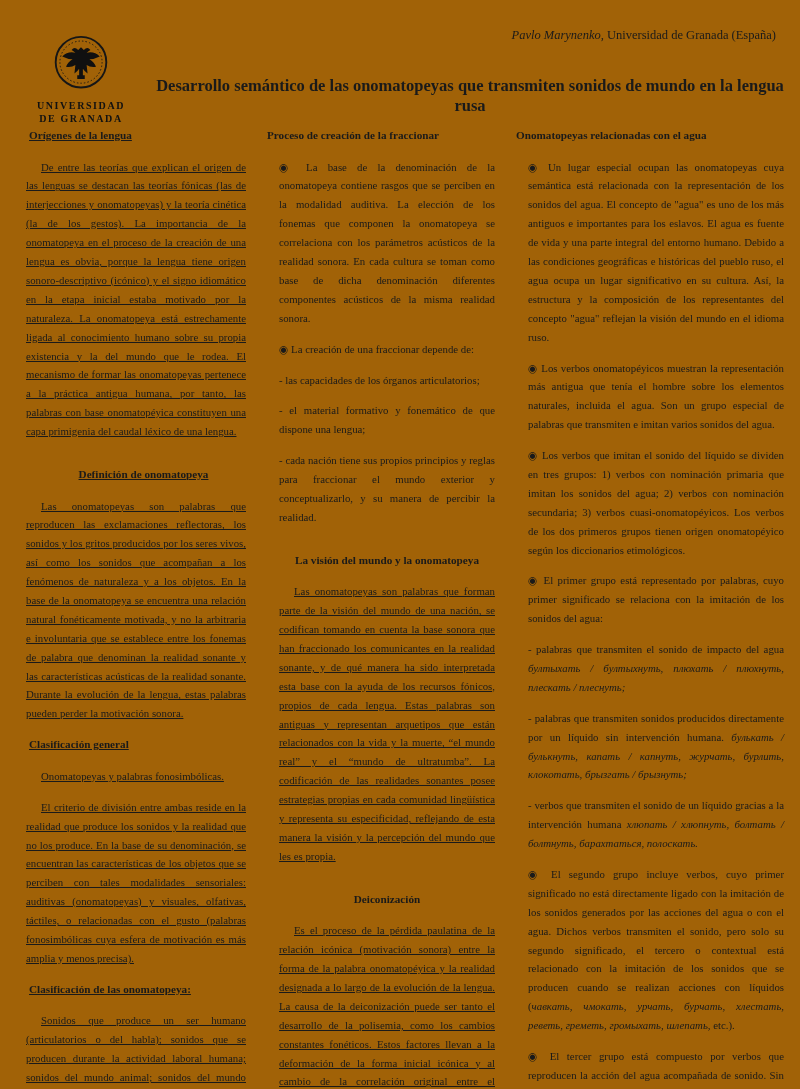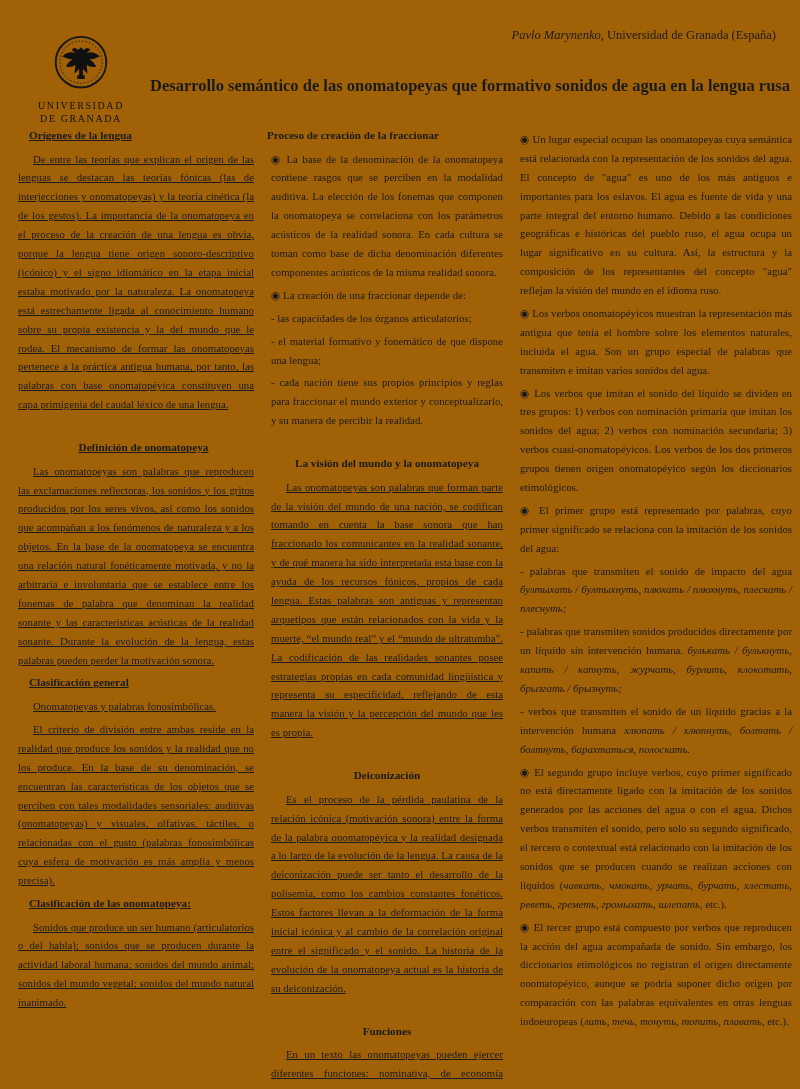--- a/index.html
+++ b/index.html
@@ -17,41 +17,41 @@
     text-align:right;
     white-space:nowrap;
   }
   .byline .author-name{font-style:italic;}
   .logo{
     position:absolute;top:34px;left:26px;width:110px;
     text-align:center;color:#111;
   }
   .logo svg{display:block;margin:0 auto 6px auto;}
   .logo-line{
-    font-size:10px;font-weight:400;letter-spacing:1.6px;line-height:1.25;
+    font-size:10px;font-weight:700;letter-spacing:1.6px;line-height:1.25;
   }
   .title{
     position:absolute;top:76px;left:150px;right:10px;
     margin:0;text-align:center;
     font-size:16.5px;font-weight:bold;line-height:1.2;
   }
   .columns{
     position:absolute;top:126px;left:14px;right:6px;
     display:flex;gap:9px;
     font-size:10.8px;line-height:1.75;
   }
   .col{text-align:justify;}
   .col1{flex:0 0 244px;width:244px;}
   .col2{flex:0 0 240px;width:240px;}
   .col3{flex:0 0 280px;width:280px;}
   .heading{
     font-size:11.2px;font-weight:bold;margin:0;
     text-align:left;
   }
-  .para{margin:4px;}
+  .para{margin:12px;}
   .indent{text-indent:15px;text-decoration:underline;}
   .space{margin-top:24px;text-align:center;}
   .ru{font-style:italic;}
 </style>
 </head>
 <body>
 
 <div class="page">
 
   <div class="byline">
@@ -64,21 +64,21 @@
         <circle cx="32" cy="30" r="27" fill="none" stroke="#161616" stroke-width="2"></circle>
         <circle cx="32" cy="30" r="22.5" fill="none" stroke="#161616" stroke-width="1" stroke-dasharray="1.6 2.2"></circle>
         <path fill="#101010" d="M32 14 L29 17 Q25 13 22 17 Q24 18 26 20 Q18 18 12 24 Q18 27 23 27 Q18 30 16 35 Q22 36 26 33 L25 42 Q28 40 30 37 L30 46 Q32 48 34 46 L34 37 Q36 40 39 42 L38 33 Q42 36 48 35 Q46 30 41 27 Q46 27 52 24 Q46 18 38 20 Q40 18 42 17 Q39 13 35 17 Z"></path>
         <rect x="28" y="44" width="8" height="4" fill="#101010"></rect>
       </svg>
     </span>
     <div class="logo-line">UNIVERSIDAD</div>
     <div class="logo-line">DE GRANADA</div>
   </div>
 
-  <h1 class="title">Desarrollo semántico de las onomatopeyas que formativo sonidos de agua en la lengua rusa</h1>
+  <h1 class="title">Desarrollo semántico de las onomatopeyas que transmiten sonidos de mundo en la lengua rusa</h1>
 
   <div class="columns">
       <div class="col col1">
         <h3 class="heading indent">Orígenes de la lengua</h3>
         <p class="para indent"><span>De entre las teorías que explican el origen de las lenguas se destacan las teorías fónicas (las de interjecciones y onomatopeyas) y la teoría cinética (la de los gestos). La importancia de la onomatopeya en el proceso de la creación de una lengua es obvia, porque la lengua tiene origen sonoro-descriptivo (icónico) y el signo idiomático en la etapa inicial estaba motivado por la naturaleza. La onomatopeya está estrechamente ligada al conocimiento humano sobre su propia existencia y la del mundo que le rodea. El mecanismo de formar las onomatopeyas pertenece a la práctica antigua humana, por tanto, las palabras con base onomatopéyica constituyen una capa primigenia del caudal léxico de una lengua.</span></p>
         <h3 class="heading indent space">Definición de onomatopeya</h3>
         <p class="para indent"><span>Las onomatopeyas son palabras que reproducen las exclamaciones reflectoras, los sonidos y los gritos producidos por los seres vivos, así como los sonidos que acompañan a los fenómenos de naturaleza y a los objetos. En la base de la onomatopeya se encuentra una relación natural fonéticamente motivada, y no la arbitraria e involuntaria que se establece entre los fonemas de palabra que denominan la realidad sonante y las características acústicas de la realidad sonante. Durante la evolución de la lengua, estas palabras pueden perder la motivación sonora.</span></p>
         <h3 class="heading indent">Clasificación general</h3>
         <p class="para indent"><span>Onomatopeyas y palabras fonosimbólicas.</span></p>
         <p class="para indent"><span>El criterio de división entre ambas reside en la realidad que produce los sonidos y la realidad que no los produce. En la base de su denominación, se encuentran las características de los objetos que se perciben con tales modalidades sensoriales: auditivas (onomatopeyas) y visuales, olfativas, táctiles, o relacionadas con el gusto (palabras fonosimbólicas cuya esfera de motivación es más amplia y menos precisa).</span></p>
@@ -93,20 +93,21 @@
         <p class="para"><span>- el material formativo y fonemático de que dispone una lengua;</span></p>
         <p class="para"><span>- cada nación tiene sus propios principios y reglas para fraccionar el mundo exterior y conceptualizarlo, y su manera de percibir la realidad.</span></p>
         <h3 class="heading space">La visión del mundo y la onomatopeya</h3>
         <p class="para indent"><span>Las onomatopeyas son palabras que forman parte de la visión del mundo de una nación, se codifican tomando en cuenta la base sonora que han fraccionado los comunicantes en la realidad sonante, y de qué manera ha sido interpretada esta base con la ayuda de los recursos fónicos, propios de cada lengua. Estas palabras son antiguas y representan arquetipos que están relacionados con la vida y la muerte, “el mundo real” y el “mundo de ultratumba”. La codificación de las realidades sonantes posee estrategias propias en cada comunidad lingüística y representa su especificidad, reflejando de esta manera la visión y la percepción del mundo que les es propia.</span></p>
         <h3 class="heading space">Deiconización</h3>
         <p class="para indent"><span>Es el proceso de la pérdida paulatina de la relación icónica (motivación sonora) entre la forma de la palabra onomatopéyica y la realidad designada a lo largo de la evolución de la lengua. La causa de la deiconización puede ser tanto el desarrollo de la polisemia, como los cambios constantes fonéticos. Estos factores llevan a la deformación de la forma inicial icónica y al cambio de la correlación original entre el significado y el sonido. La historia de la evolución de la onomatopeya actual es la historia de su deiconización.</span></p>
         <h3 class="heading space">Funciones</h3>
         <p class="para indent"><span>En un texto las onomatopeyas pueden ejercer diferentes funciones: nominativa, de economía lingüística, expresiva, emotiva, comunicativa, textual, socio-psicológica</span></p>
       </div>
       <div class="col col3">
+        <h3 class="heading">Onomatopeyas relacionadas con el agua</h3>
         <p class="para"><span>◉ Un lugar especial ocupan las onomatopeyas cuya semántica está relacionada con la representación de los sonidos del agua. El concepto de "agua" es uno de los más antiguos e importantes para los eslavos. El agua es fuente de vida y una parte integral del entorno humano. Debido a las condiciones geográficas e históricas del pueblo ruso, el agua ocupa un lugar significativo en su cultura. Así, la estructura y la composición de los representantes del concepto "agua" reflejan la visión del mundo en el idioma ruso.</span></p>
         <p class="para"><span>◉ Los verbos onomatopéyicos muestran la representación más antigua que tenía el hombre sobre los elementos naturales, incluida el agua. Son un grupo especial de palabras que transmiten e imitan varios sonidos del agua.</span></p>
         <p class="para"><span>◉ Los verbos que imitan el sonido del líquido se dividen en tres grupos: 1) verbos con nominación primaria que imitan los sonidos del agua; 2) verbos con nominación secundaria; 3) verbos cuasi-onomatopéyicos. Los verbos de los dos primeros grupos tienen origen onomatopéyico según los diccionarios etimológicos.</span></p>
         <p class="para"><span>◉ El primer grupo está representado por palabras, cuyo primer significado se relaciona con la imitación de los sonidos del agua:</span></p>
         <p class="para"><span>- palabras que transmiten el sonido de impacto del agua </span><span class="ru">бултыхать / бултыхнуть, плюхать / плюхнуть, плескать / плеснуть;</span></p>
         <p class="para"><span>- palabras que transmiten sonidos producidos directamente por un líquido sin intervención humana. </span><span class="ru">булькать / булькнуть, капать / капнуть, журчать, бурлить, клокотать, брызгать / брызнуть;</span></p>
         <p class="para"><span>- verbos que transmiten el sonido de un líquido gracias a la intervención humana </span><span class="ru">хлюпать / хлюпнуть, болтать / болтнуть, барахтаться, полоскать.</span></p>
         <p class="para"><span>◉ El segundo grupo incluye verbos, cuyo primer significado no está directamente ligado con la imitación de los sonidos generados por las acciones del agua o con el agua. Dichos verbos transmiten el sonido, pero solo su segundo significado, el tercero o contextual está relacionado con la imitación de los sonidos que se producen cuando se realizan acciones con líquidos (</span><span class="ru">чавкать, чмокать, урчать, бурчать, хлестать, реветь, греметь, громыхать, шлепать,</span><span> etc.).</span></p>
         <p class="para"><span>◉ El tercer grupo está compuesto por verbos que reproducen la acción del agua acompañada de sonido. Sin embargo, los diccionarios etimológicos no registran el origen directamente onomatopéyico, aunque se podría suponer dicho origen por comparación con las palabras equivalentes en otras lenguas indoeuropeas (</span><span class="ru">лить, течь, тонуть, топить, плавать,</span><span> etc.).</span></p>
       </div>

